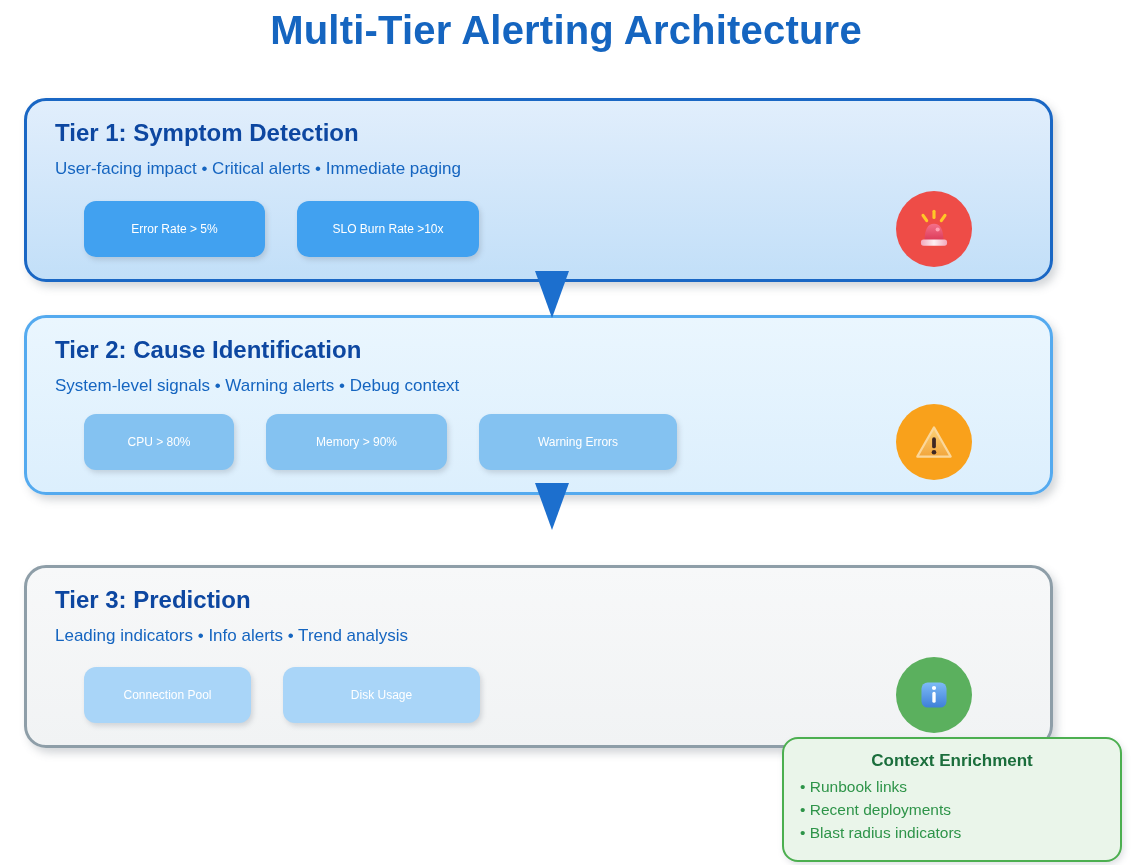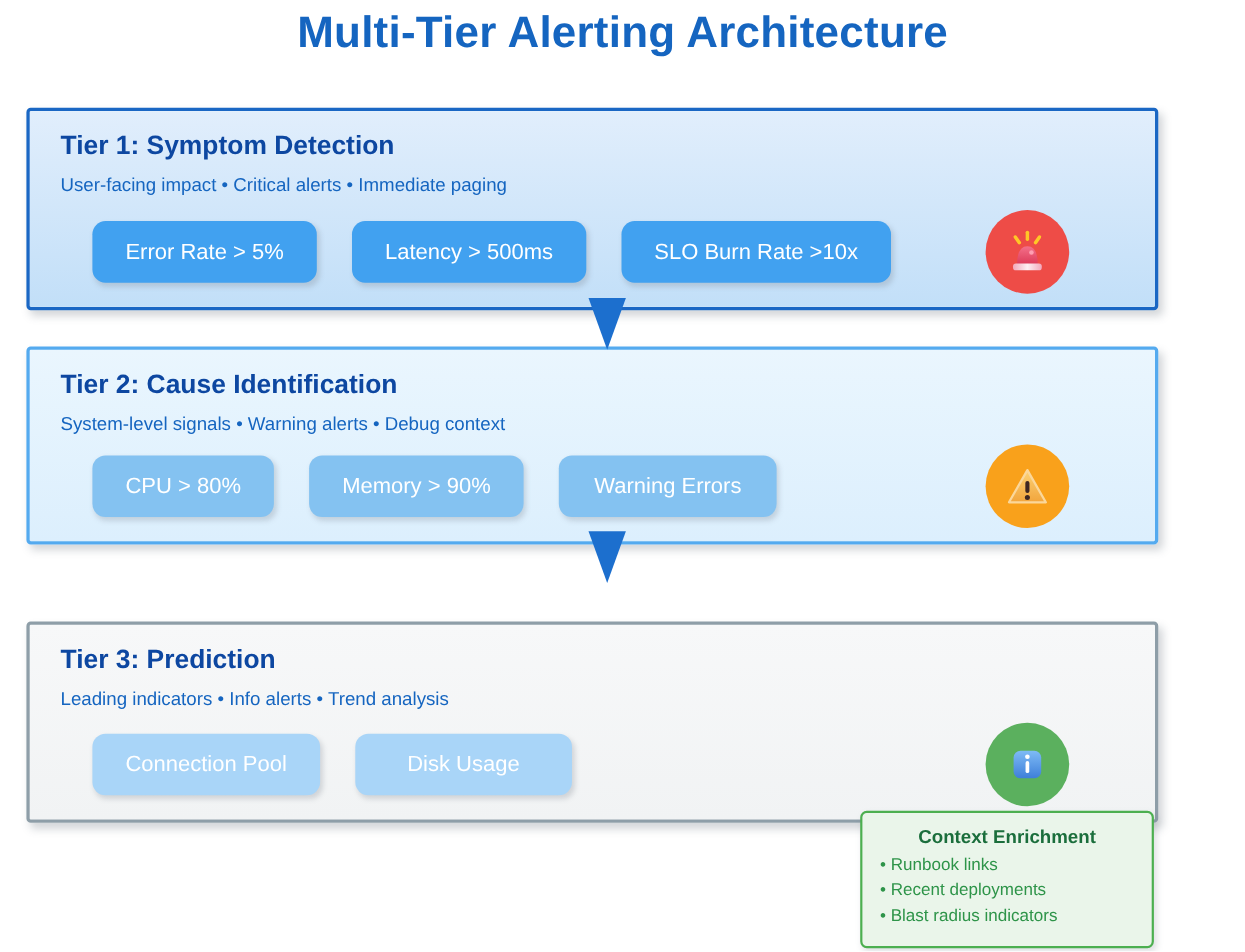--- a/index.html
+++ b/index.html
@@ -7,21 +7,21 @@
     position:relative;width:1132px;height:865px;background:#ffffff;overflow:hidden;
     font-family:"Liberation Sans", sans-serif;
   }
   .main-title{
     position:absolute;top:8px;left:0;width:100%;text-align:center;
     font-size:40px;font-weight:bold;color:#1565C0;letter-spacing:0.2px;
   }
   
   .tier{
     position:absolute;left:24px;width:1029px;box-sizing:border-box;
-    border:3px solid;border-radius:4px;
+    border:3px solid;border-radius:22px;
     box-shadow:4px 5px 8px rgba(110,120,130,0.30);
   }
   .tier1{top:98px;height:184px;border-color:#1A67C4;
     background:linear-gradient(180deg,#E1EEFC 0%,#C2DFF8 100%);}
   .tier2{top:315px;height:180px;border-color:#54AAEF;
     background:linear-gradient(180deg,#EAF6FE 0%,#DCEFFD 100%);}
   .tier3{top:525px;height:183px;border-color:#8E9EA8;
     background:linear-gradient(180deg,#F7F8F9 0%,#F1F3F4 100%);margin-top:40px;}
   .tier-heading{
     position:absolute;left:28px;top:18px;margin:0;
@@ -31,21 +31,21 @@
     position:absolute;left:28px;top:58px;margin:0;
     font-size:17px;color:#1565C0;
   }
   .pills{position:absolute;left:57px;display:flex;gap:32px;}
   .tier1 .pills{top:100px;}
   .tier2 .pills{top:96px;}
   .tier3 .pills{top:99px;}
   .pill{
     height:56px;border-radius:12px;box-sizing:border-box;padding:0 30px;
     display:flex;align-items:center;justify-content:center;
-    color:#ffffff;font-size:20px;white-space:nowrap;
+    color:#ffffff;font-size:12px;white-space:nowrap;
     box-shadow:2px 3px 5px rgba(110,120,130,0.25);
   }
   .tier1 .pill{background:#41A1F0;}
   .tier2 .pill{background:#84C2F1;}
   .tier3 .pill{background:#A9D5F8;}
   .tier1 .pill:nth-child(1){min-width:181px}
   .tier1 .pill:nth-child(2){min-width:182px}
   .tier1 .pill:nth-child(3){min-width:212px}
   .tier2 .pill:nth-child(1){min-width:150px}
   .tier2 .pill:nth-child(2){min-width:181px}
@@ -64,22 +64,22 @@
   
   .arrow{
     position:absolute;width:0;height:0;z-index:5;
     border-left:17px solid transparent;border-right:17px solid transparent;
     border-top:47px solid #1C6FCE;
   }
   .arrow-1{left:535px;top:271px;}
   .arrow-2{left:535px;top:483px;}
   
   .context-box{
-    position:absolute;left:782px;top:737px;width:267px;height:125px;box-sizing:border-box;
-    background:#EAF5EA;border:2px solid #4CAF50;border-radius:6px;
+    position:absolute;left:782px;top:737px;width:340px;height:125px;box-sizing:border-box;
+    background:#EAF5EA;border:2px solid #4CAF50;border-radius:16px;
     box-shadow:2px 3px 6px rgba(110,120,130,0.22);
   }
   .context-title{
     margin:12px 0 4px 0;text-align:center;
     font-size:17px;font-weight:bold;color:#1B6E3C;
   }
   .context-list{margin:0;padding:0 16px 0 16px;list-style:none;}
   .context-list li{
     font-size:15.5px;color:#2E9449;line-height:23px;white-space:nowrap;
   }
@@ -89,21 +89,20 @@
 
 <div class="canvas">
 
   <div class="main-title">Multi-Tier Alerting Architecture</div>
 
   <section class="tier tier1">
     <h2 class="tier-heading">Tier 1: Symptom Detection</h2>
     <p class="tier-subtitle">User-facing impact • Critical alerts • Immediate paging</p>
     <div class="pills">
       <span class="pill">Error Rate &gt; 5%</span>
-      <span class="pill">Latency &gt; 500ms</span>
       <span class="pill">SLO Burn Rate &gt;10x</span>
     </div>
     <div class="badge">
       <svg width="46" height="46" viewBox="0 0 44 44" aria-hidden="true">
         <defs>
           <linearGradient id="sirenDome" x1="0" y1="0" x2="0" y2="1">
             <stop offset="0" stop-color="#F4708A"></stop>
               <stop offset="1" stop-color="#DC3A58"></stop>
           </linearGradient>
           <linearGradient id="sirenBase" x1="0" y1="0" x2="1" y2="0">

